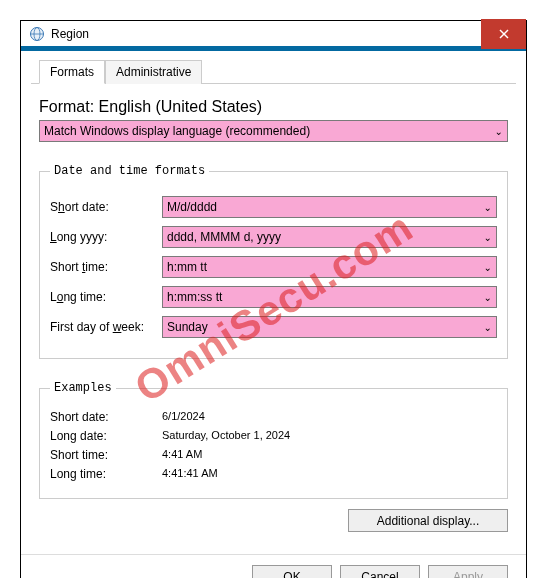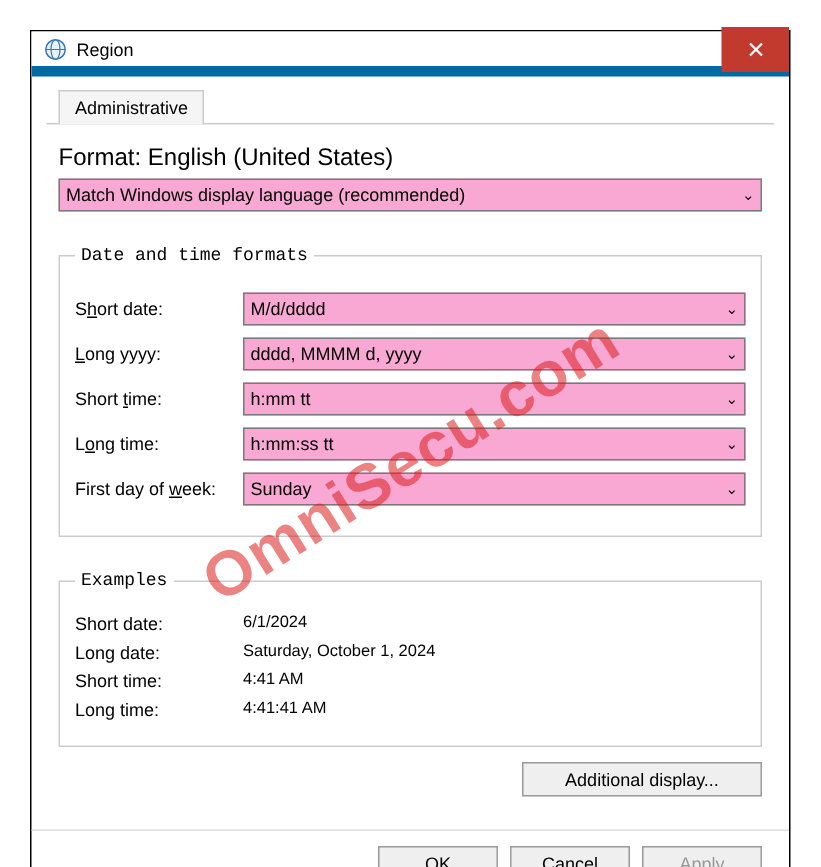--- a/index.html
+++ b/index.html
@@ -1,18 +1,18 @@
 <!DOCTYPE html>
 <html><head>
 <meta charset="utf-8">
 <style>
 * { box-sizing: border-box; margin: 0; padding: 0; }
 body { font-family: "Segoe UI", Tahoma, sans-serif; font-size: 12px; background: #fff; padding: 20px; color: #000; }
 .window { width: 507px; margin: 0 auto; background: #fff; border: 1px solid #000; position: relative; }
-.titlebar { height: 30px; background: #fff; border-bottom: 7px solid #0369a1; display: flex; align-items: center; padding: 0 0 0 8px; }
+.titlebar { height: 30px; background: #fff; border-bottom: 5px solid #0369a1; display: flex; align-items: center; padding: 0 0 0 8px; }
 .titlebar .app-icon { width: 16px; height: 16px; margin-right: 6px; display: flex; align-items: center; justify-content: center; }
 .titlebar .title { flex: 1; font-size: 12px; }
 .titlebar .close { width: 45px; height: 30px; background: #c23a2e; display: flex; align-items: center; justify-content: center; color: #fff; font-size: 14px; cursor: pointer; }
 .tabstrip { display: flex; padding: 8px 8px 0 8px; border-bottom: 1px solid #ccc; margin: 0 10px; }
 .tab { padding: 4px 10px; border: 1px solid #ccc; border-bottom: none; background: #fff; font-size: 12px; cursor: pointer; position: relative; top: 1px; margin-right: 0; }
 .tab.active { background: #fff; border-bottom: 1px solid #fff; }
 .tab:not(.active) { background: #f5f5f5; }
 .content { padding: 14px 18px 10px 18px; }
 .label-row { margin-bottom: 4px; font-size: 16px; }
 .combo { width: 100%; height: 22px; border: 1px solid #7a7a7a; background: #f9a8d4; display: flex; align-items: center; padding: 0 4px; font-size: 12px; position: relative; cursor: pointer; }
@@ -47,20 +47,21 @@
     <span class="title">Region</span>
     <div class="close">
       <svg width="10" height="10" viewBox="0 0 10 10">
           <line x1="1" y1="1" x2="9" y2="9" stroke="#fff" stroke-width="1.5"></line>
           <line x1="9" y1="1" x2="1" y2="9" stroke="#fff" stroke-width="1.5"></line>
         </svg>
     </div>
   </div>
 
   <div class="tabstrip">
+    <div class="tab active">Formats</div>
     <div class="tab">Administrative</div>
   </div>
 
   <div class="content">
     <div class="label-row">Format: English (United States)</div>
     <div class="combo">
       <span>Match Windows display language (recommended)</span>
       <span class="arrow">⌄</span>
     </div>
 

